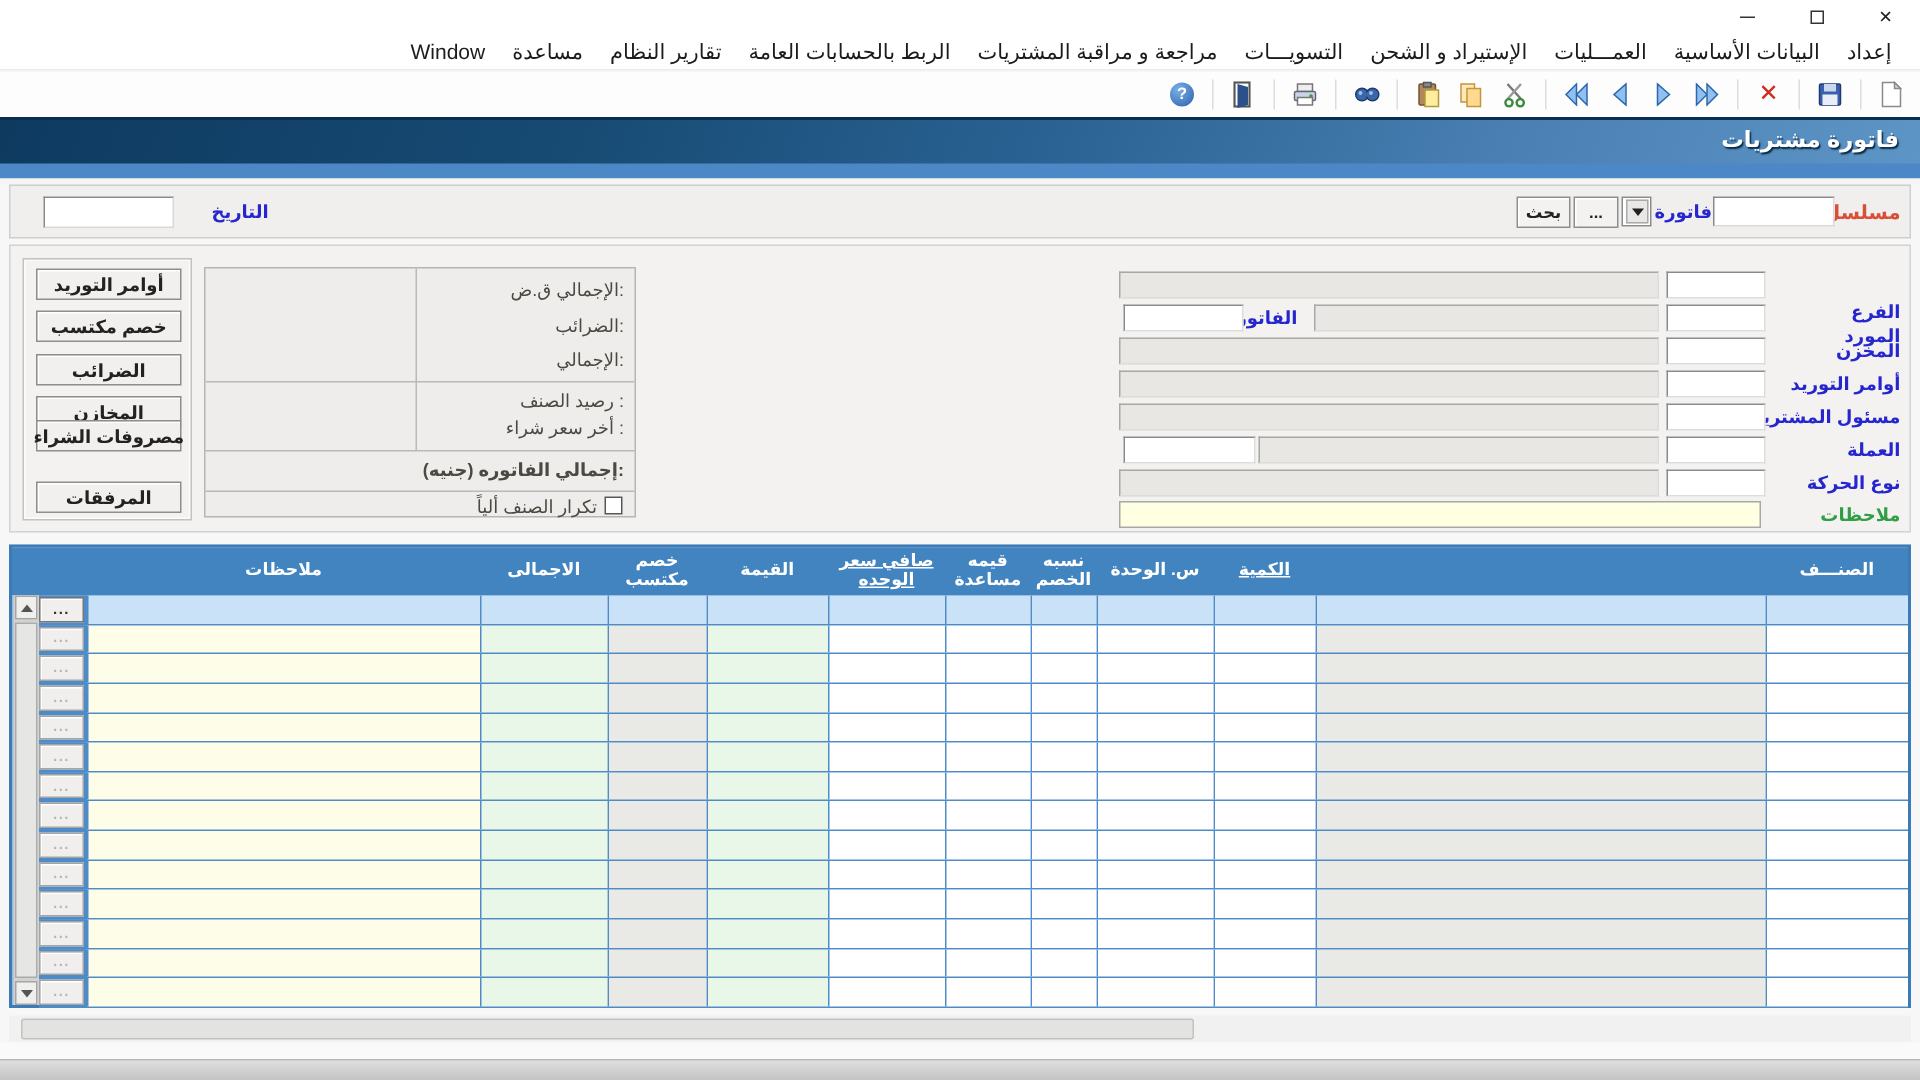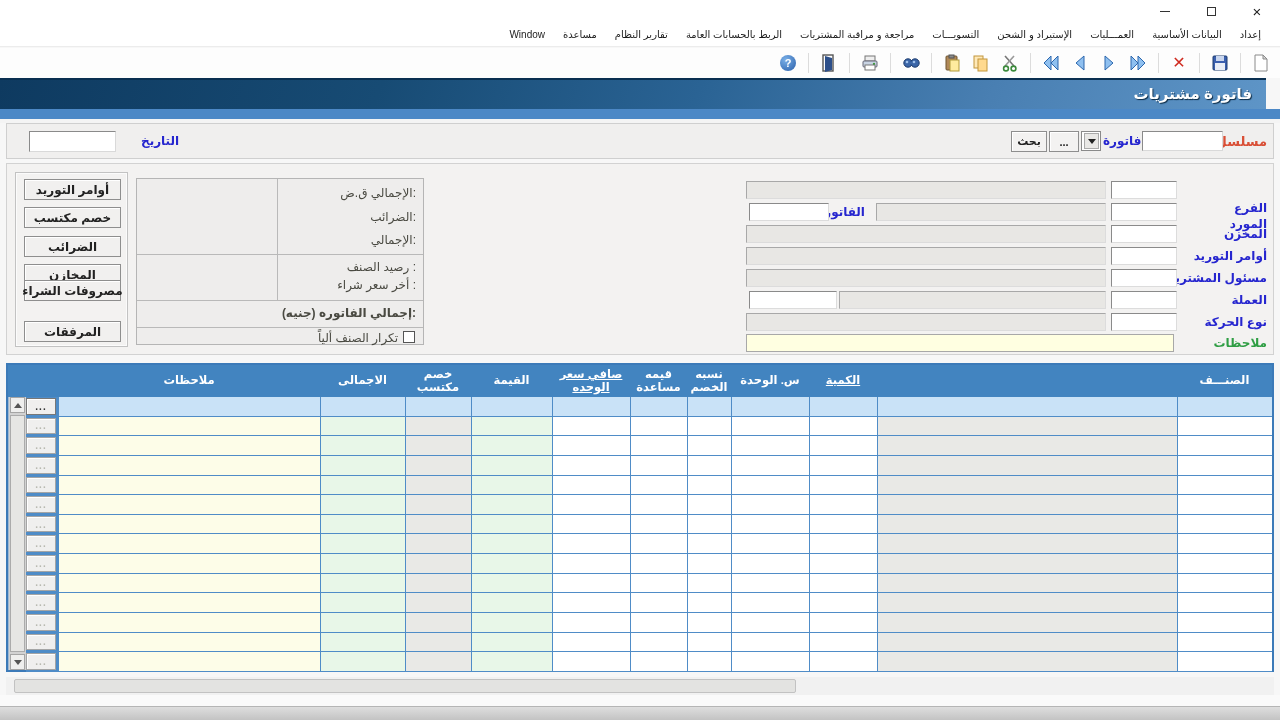--- a/index.html
+++ b/index.html
@@ -8,30 +8,30 @@
 
   
   .wtitlebar { position:absolute; top:0; left:0; right:0; height:22px; background:#fff; }
   .wbtns { position:absolute; right:0; top:0; height:22px; display:flex; direction:ltr; }
   .wbtn { width:46px; height:22px; display:flex; align-items:center; justify-content:center; color:#222; }
   .min-glyph { width:10px; height:1px; background:#333; display:block; }
   .max-glyph { width:9px; height:9px; border:1px solid #333; display:block; }
   .close-glyph { font-size:15px; line-height:1; color:#222; }
 
   .menubar { position:absolute; top:22px; left:0; right:0; height:25px; background:#fff; border-bottom:1px solid #ececec; direction:rtl; display:flex; align-items:center; padding:0 10px; }
-  .menuitem { font-size:10px; color:#1c1c1c; padding:0 9px; white-space:nowrap; cursor:default; }
+  .menuitem { font-size:14px; color:#1c1c1c; padding:0 9px; white-space:nowrap; cursor:default; }
 
   .toolbar { position:absolute; top:48px; left:0; right:0; height:30px; background:#fdfdfd; display:flex; direction:ltr; align-items:center; justify-content:flex-end; padding-right:8px; gap:7px; }
   .tbicon { width:22px; height:22px; display:flex; align-items:center; justify-content:center; }
   .tbsep { width:1px; height:20px; background:#dcdcdc; margin:0 2px; }
   .helpball { width:16px; height:16px; border-radius:50%; background:radial-gradient(circle at 35% 30%, #7ab0e8, #2a5faa); color:#fff; font:bold 11px "Liberation Sans",sans-serif; display:flex; align-items:center; justify-content:center; }
   .redx { color:#cf2b20; font-weight:bold; font-size:16px; line-height:1; }
 
   
-  .apptitle { position:absolute; top:78px; left:0; right:14px; height:36px;
+  .apptitle { position:absolute; top:78px; left:0; right:0; height:36px;
     background:linear-gradient(110deg,#0e3a60 0%,#174b74 30%,#2a6394 55%,#497fb2 78%,#5e95c7 100%);
     box-shadow:inset 0 2px 0 #0a2f51; }
   .apptitle .ttl { position:absolute; right:14px; top:0; height:31px; line-height:31px; color:#fff; font-weight:bold; font-size:15px; text-shadow:1px 1px 1px #0a2a45; }
   .bluestrip { position:absolute; top:109px; left:0; right:0; height:10px; background:#4c88c6; }
   .gapA { position:absolute; top:119px; left:0; right:0; height:4px; background:#f4f4f4; }
 
   
   .serialbar { position:absolute; top:123px; left:6px; right:6px; height:36px; background:#f0efee; border:1px solid #cfcfcf; }
   .lbl-blue { color:#2626cf; font-weight:bold; font-size:12px; position:absolute; white-space:nowrap; }
   .lbl-red { color:#d94f36; font-weight:bold; font-size:13px; position:absolute; white-space:nowrap; }

